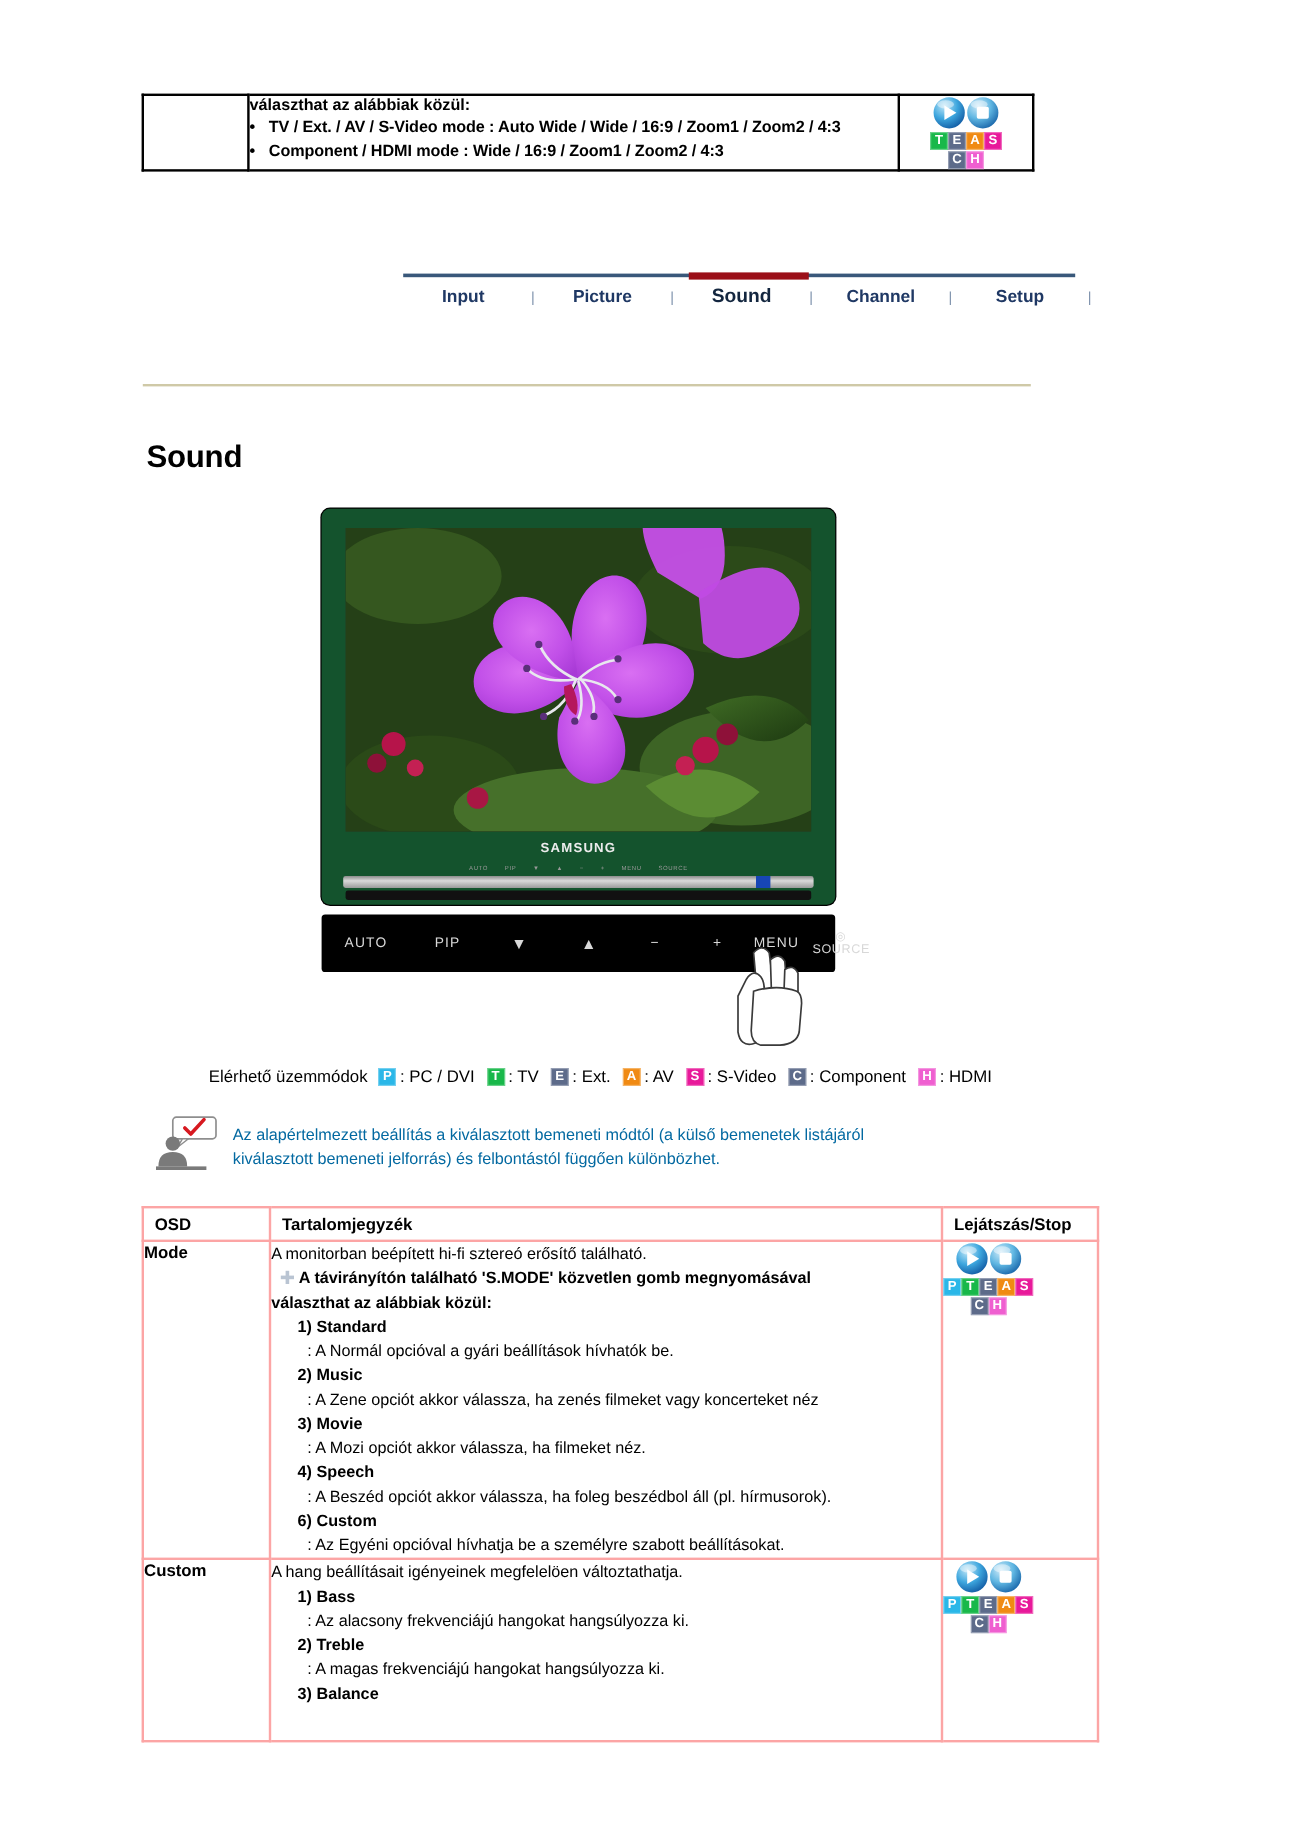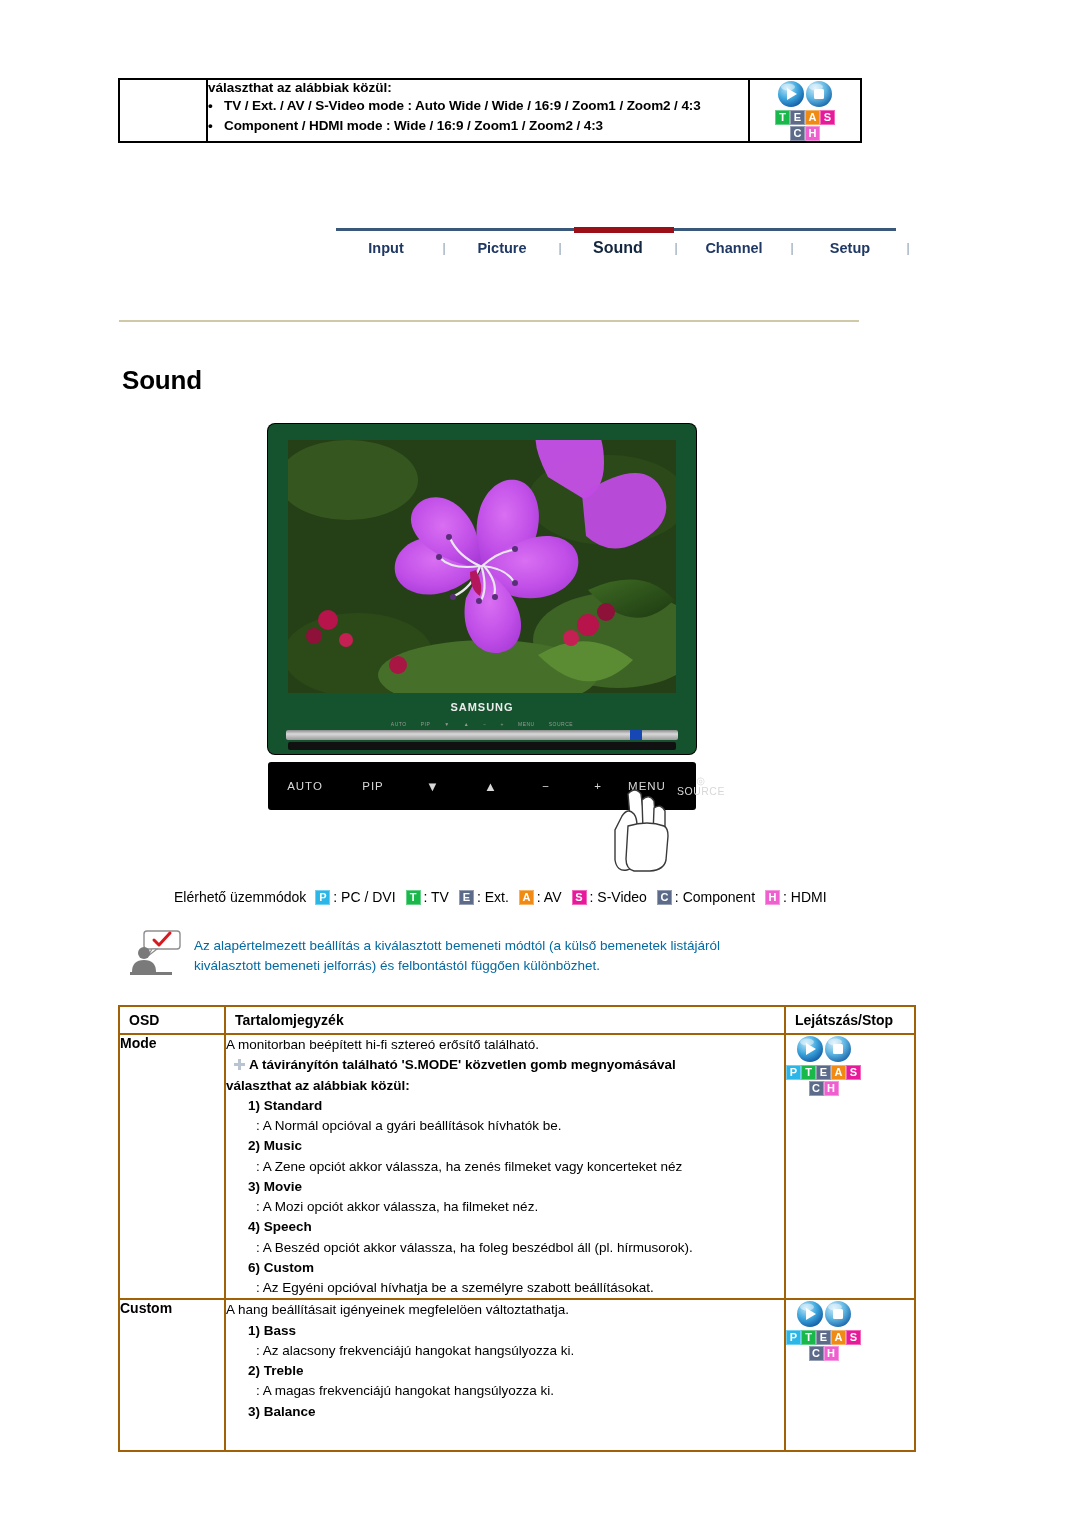--- a/index.html
+++ b/index.html
@@ -156,21 +156,21 @@
   .note-text{
     flex:1 1 auto;font-size:13.5px;line-height:1.48;color:#0369a1;padding-top:6px;
   }
 
   
   .maintable{
     position:absolute;left:118px;top:1005px;width:740px;
     border-collapse:collapse;table-layout:fixed;
   }
   .maintable td,.maintable th{
-    border:2px solid #a16207;padding:0;vertical-align:top;text-align:left;
+    border:2px solid #fca5a5;padding:0;vertical-align:top;text-align:left;
   }
   .col-osd{width:86px;}
   .col-body{width:540px;}
   .col-play{width:110px;}
   .hdr td{padding:5px 9px;font-size:14px;font-weight:bold;}
   .cell-osd{padding:8px 9px;font-size:14px;font-weight:bold;}
   .cell-body{padding:7px 10px 9px 10px;font-size:13.5px;line-height:1.5;}
   .cell-play{text-align:center;vertical-align:middle;padding:6px;}
   .b{font-weight:bold;}
   .lvl1{margin-left:22px;font-weight:bold;}

